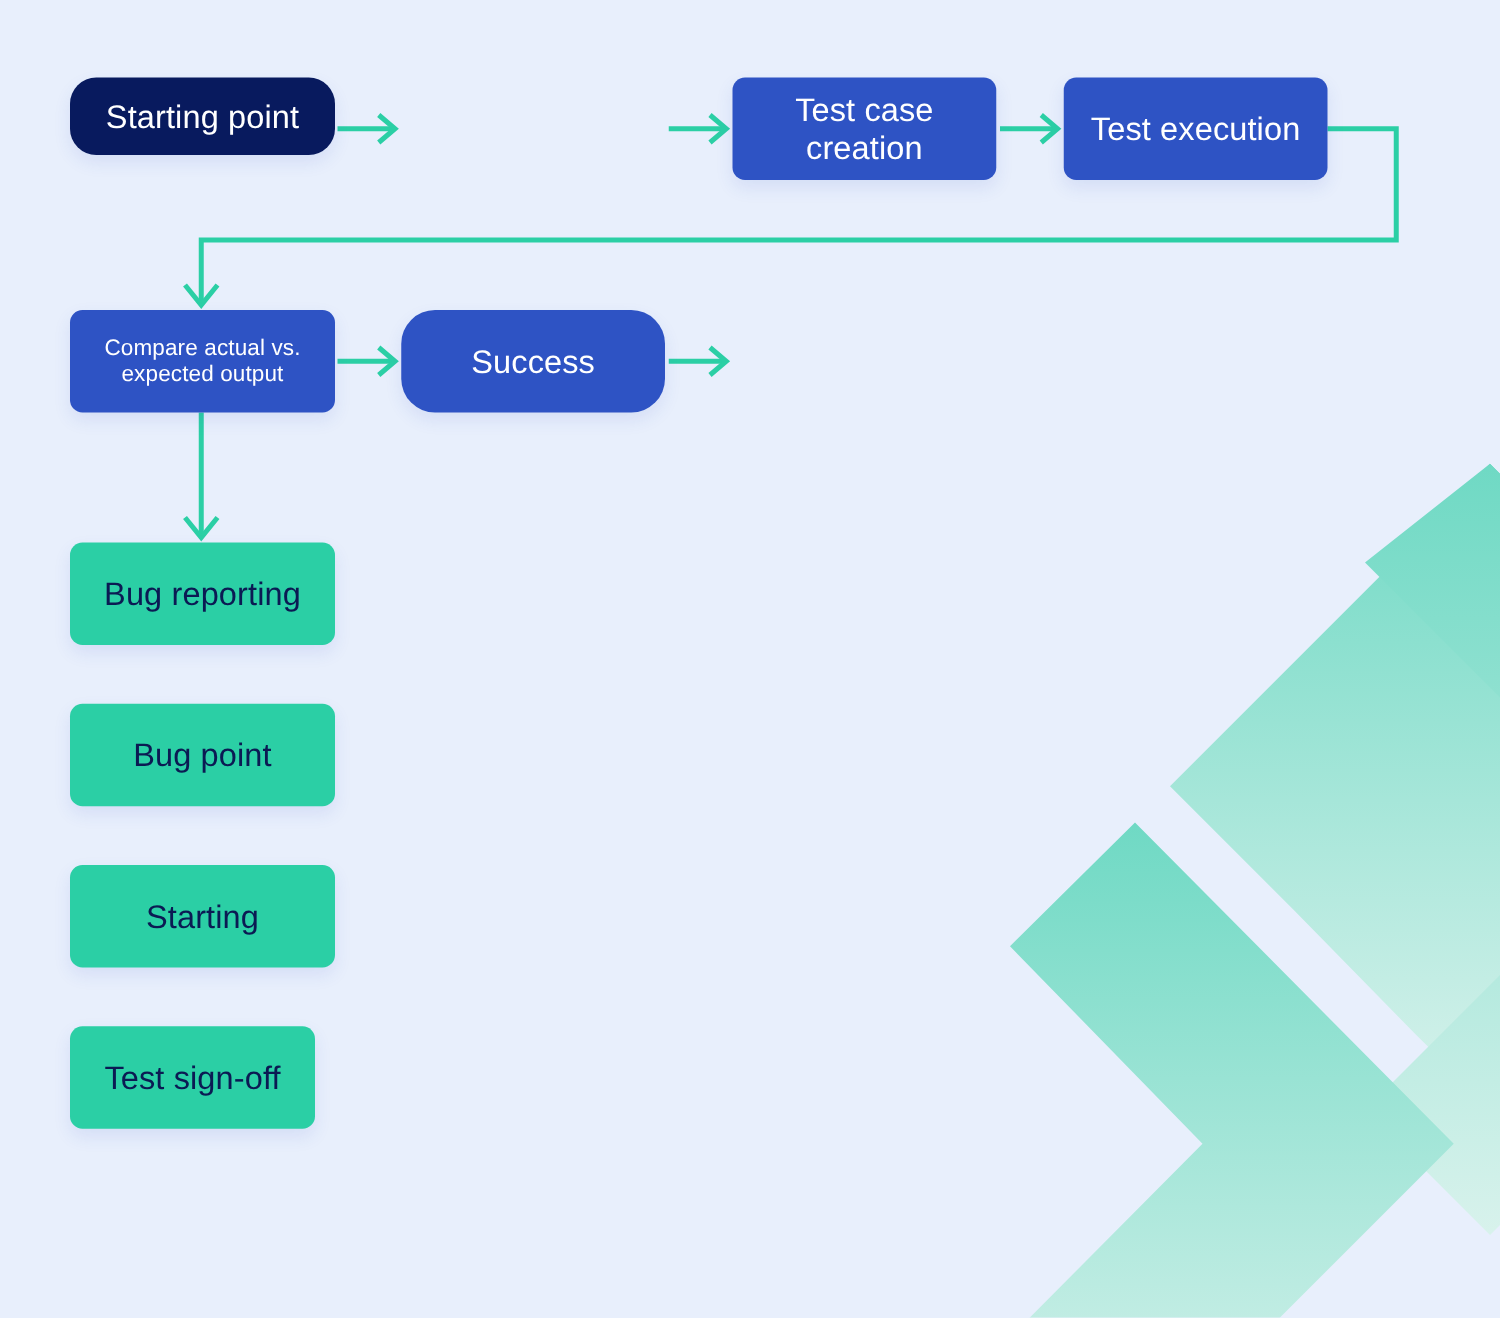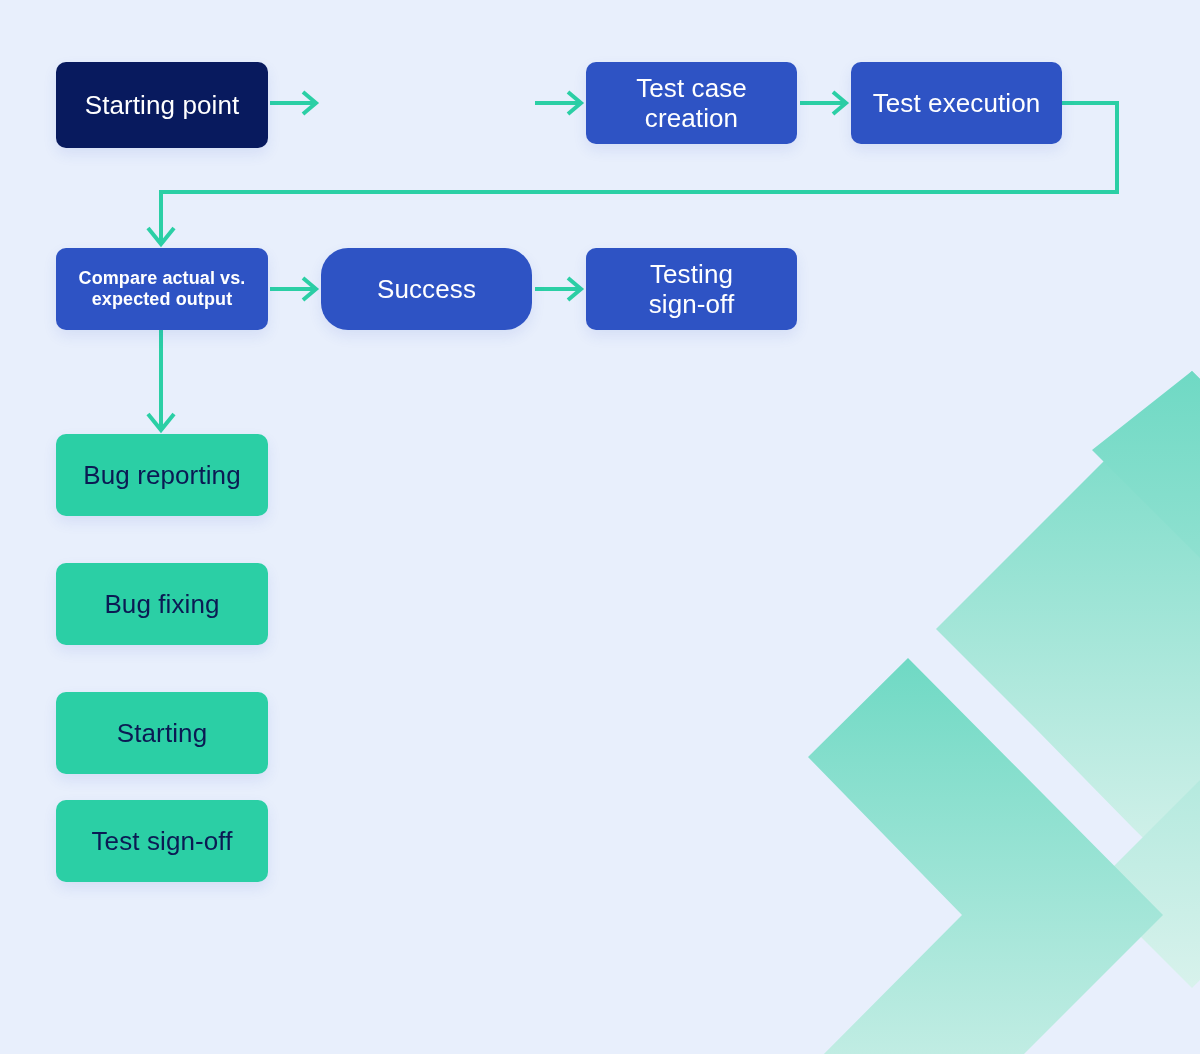--- a/index.html
+++ b/index.html
@@ -63,21 +63,20 @@
   }
   .n-blue {
     background: #2e53c4;
     color: #ffffff;
     font-size: 26px;
   }
   .n-blue-sm {
     background: #2e53c4;
     color: #ffffff;
     font-size: 18px;
-    font-weight: bold;
   }
   .n-green {
     background: #2bcfa5;
     color: #0b1a53;
     font-size: 26px;
     text-align: right;
   }
 </style>
 </head>
 <body>
@@ -119,21 +118,21 @@
       <polyline points="303,278 316,289 303,300"></polyline>
 
       <path d="M 535 289 L 579 289"></path>
       <polyline points="568,278 581,289 568,300"></polyline>
 
       <path d="M 161 330 L 161 428"></path>
       <polyline points="148,414 161,430 174,414"></polyline>
     </g>
   </svg>
 
-  <div class="node n-start" style="left:56px; top:62px; width:212px; height:86px;">
+  <div class="node n-start" style="left:56px; top:62px; width:212px; height:62px;border-radius:21px;">
     <span class="node-label">Starting point</span>
   </div>
 
 
   <div class="node n-blue" style="left:851px; top:62px; width:211px; height:82px;">
     <span class="node-label">Test execution</span>
   </div>
 
   <div class="node n-blue" style="left:586px; top:62px; width:211px; height:82px;">
     <span class="node-label">Test case
@@ -142,34 +141,30 @@
 
   <div class="node n-blue-sm" style="left:56px; top:248px; width:212px; height:82px;">
     <span class="node-label">Compare actual vs.
 expected output</span>
   </div>
 
   <div class="node n-blue" style="left:321px; top:248px; width:211px; height:82px;border-radius:27px;">
     <span class="node-label">Success</span>
   </div>
 
-  <div class="node n-blue" style="left:586px; top:248px; width:211px; height:82px;">
-    <span class="node-label">Testing
-sign-off</span>
-  </div>
 
   <div class="node n-green" style="left:56px; top:434px; width:212px; height:82px;">
     <span class="node-label">Bug reporting</span>
   </div>
 
   <div class="node n-green" style="left:56px; top:563px; width:212px; height:82px;">
-    <span class="node-label">Bug fixing</span>
+    <span class="node-label">Bug point</span>
   </div>
 
   <div class="node n-green" style="left:56px; top:692px; width:212px; height:82px;">
     <span class="node-label">Starting</span>
   </div>
 
-  <div class="node n-green" style="left:56px; top:800px; width:212px; height:82px;">
+  <div class="node n-green" style="left:56px; top:821px; width:196px; height:82px;">
     <span class="node-label">Test sign-off</span>
   </div>
 
 </div>
 
 </body></html>

